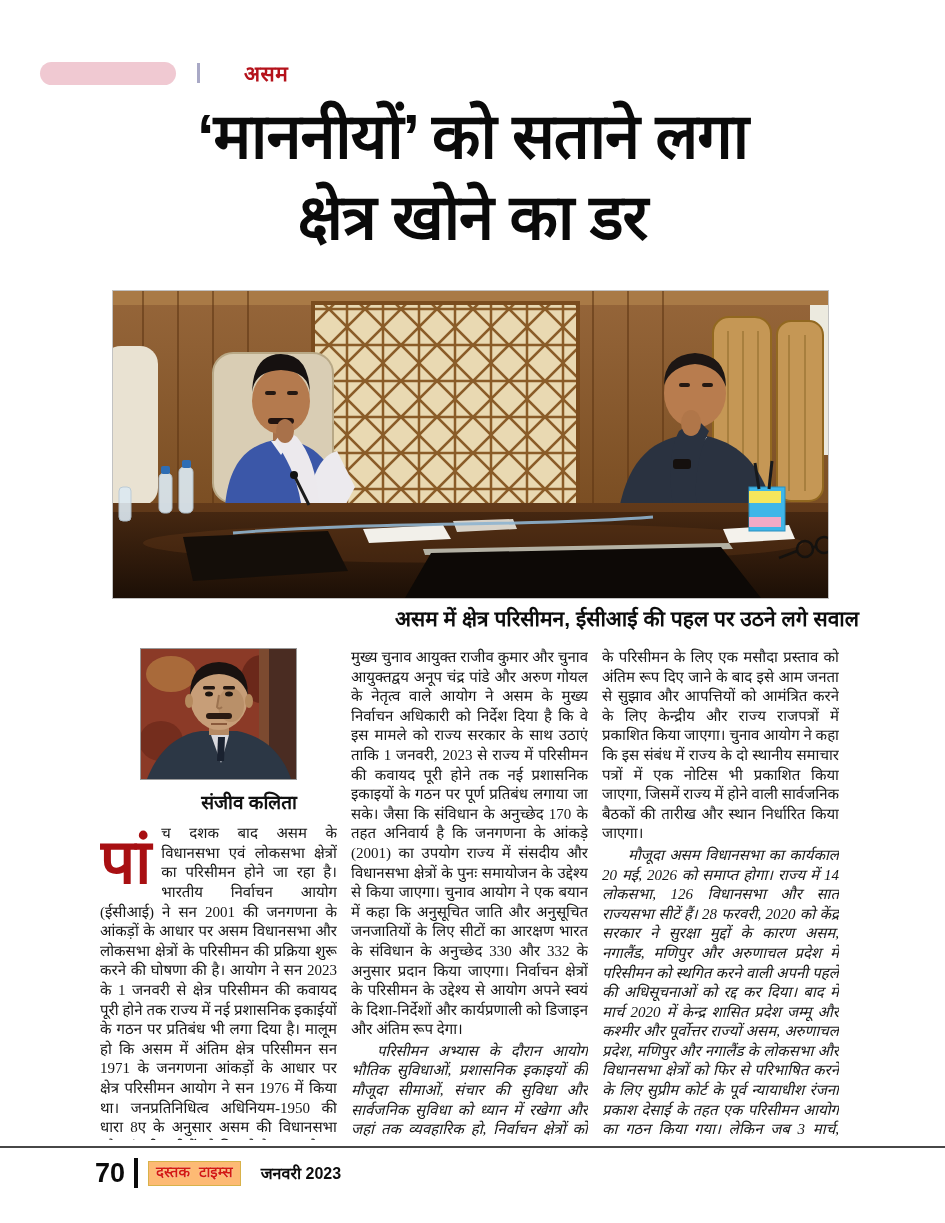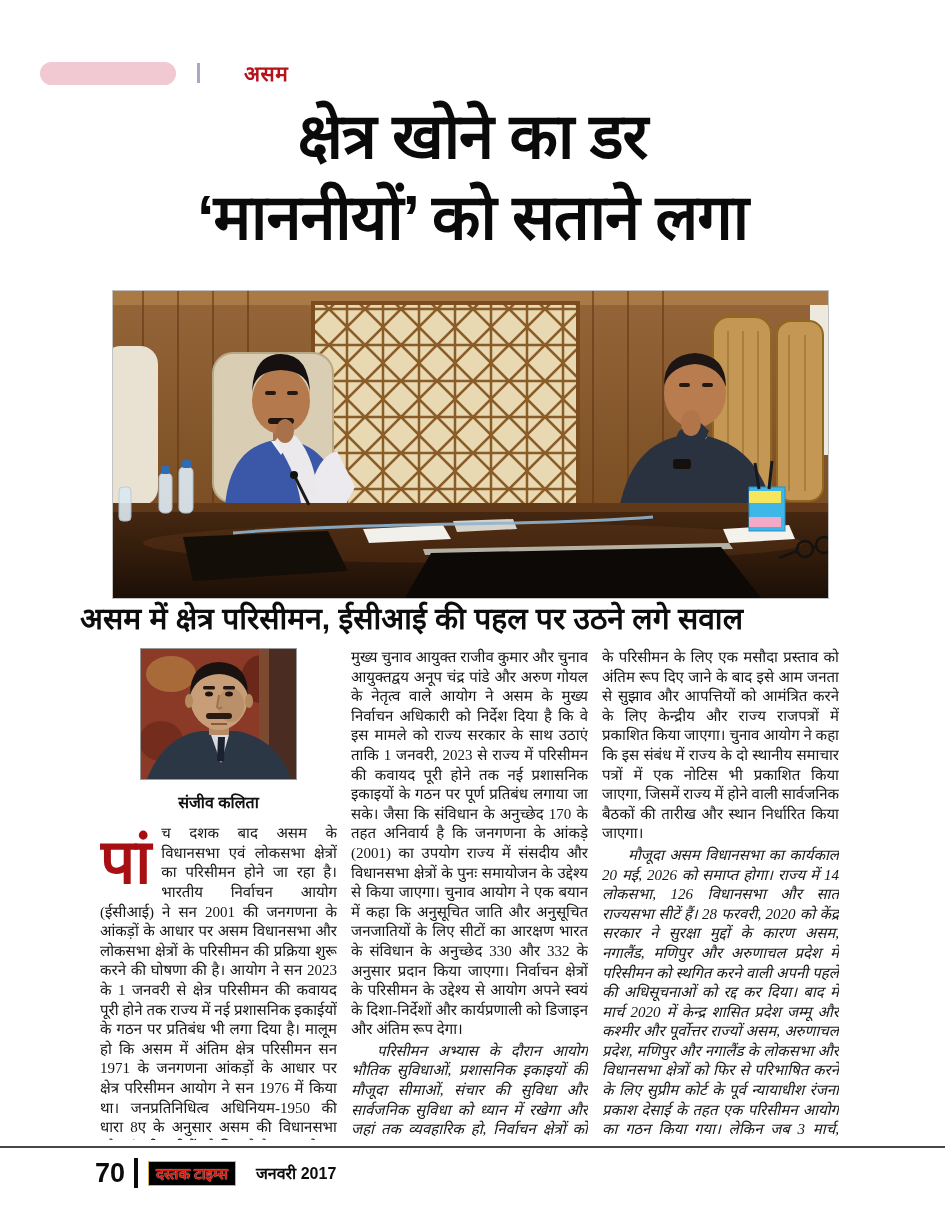--- a/index.html
+++ b/index.html
@@ -16,62 +16,62 @@
     font-weight:bold;font-size:21px;letter-spacing:.5px;}
   
   .headline{position:absolute;top:84px;left:0;right:0;text-align:center;
     font-family:"Liberation Sans",sans-serif;font-weight:900;color:#0a0a0a;
     font-size:63px;line-height:81px;letter-spacing:-1px;}
   
   .photo-frame{position:absolute;left:112px;top:278px;width:715px;height:307px;
     border:1px solid #c2c2c2;box-sizing:content-box;background:#7c4c22;}
   .photo-frame svg{display:block;}
   
-  .subhead{position:absolute;top:588px;left:80px;right:80px;text-align:left;
+  .subhead{position:absolute;top:588px;left:80px;right:86px;text-align:right;
     font-family:"Liberation Sans",sans-serif;font-weight:900;color:#0d0d0d;
-    font-size:30px;line-height:38px;}
+    font-size:21px;line-height:38px;}
   
   .columns{position:absolute;top:636px;left:100px;width:740px;height:492px;
     display:flex;gap:14px;overflow:hidden;}
   .col{width:237px;overflow:hidden;text-align:justify;
     font-size:15px;line-height:19.6px;color:#151515;}
   .col p{margin:0 0 0 0;}
   .col p + p{text-indent:26px;margin-top:2px;font-style:italic;}
   .author-fig{width:157px;margin:2px auto 0 auto;text-align:center;}
   .author-photo{width:155px;height:130px;border:1px solid #999;background:#8b3a27;}
   .author-caption{margin-top:7px;font-family:"Liberation Sans",sans-serif;
-    font-weight:bold;font-size:16px;color:#111;text-align:center;}
+    font-weight:bold;font-size:19px;color:#111;text-align:right;}
   .lead-par{margin-top:12px !important;}
   .dropcap{float:left;color:#a80f12;font-family:"Liberation Sans",sans-serif;
     font-weight:900;font-size:62px;line-height:72px;padding:2px 10px 4px 0;}
   
   .footer-rule{position:absolute;top:1134px;left:0;right:0;height:2px;background:#474747;}
   .footer-row{position:absolute;top:1144px;left:95px;height:34px;display:flex;align-items:center;}
   .page-number{font-family:"Liberation Sans",sans-serif;font-weight:900;font-size:27px;color:#0b0b0b;}
   .footer-sep{width:4px;height:30px;background:#0b0b0b;margin:0 10px 0 9px;}
-  .magazine-logo{background:#000000;color:#d41b10;font-family:Liberation Sans, sans-serif;
+  .magazine-logo{background:#fdba74;color:#d41b10;font-family:Liberation Mono, monospace;
     font-weight:900;font-size:15px;line-height:21px;padding:1px 7px;border:1px solid #d8b24a;
     text-shadow:0 0 1px #ffffff;}
   .issue-date{margin-left:20px;font-family:"Liberation Sans",sans-serif;
     font-weight:bold;font-size:16px;color:#0d0d0d;}
 </style>
 </head>
 <body>
 
 <div class="page">
 
   <div class="masthead-row">
     <div class="masthead-pill"></div>
     <div class="section-sep"></div>
     <div class="section-label">असम</div>
   </div>
 
   <div class="headline">
+    <div>‘माननीयों’ को सताने लगा</div>
     <div>क्षेत्र खोने का डर</div>
-    <div>‘माननीयों’ को सताने लगा</div>
   </div>
 
   <div class="photo-frame">
     <svg width="715" height="307" viewBox="0 0 715 307">
       <defs>
         <linearGradient id="wood" x1="0" y1="0" x2="0" y2="1">
           <stop offset="0" stop-color="#96663a"></stop>
             <stop offset="1" stop-color="#6f4419"></stop>
         </linearGradient>
         <linearGradient id="tbl" x1="0" y1="0" x2="0" y2="1">
@@ -212,16 +212,16 @@
       <p>मौजूदा असम विधानसभा का कार्यकाल 20 मई, 2026 को समाप्त होगा। राज्य में 14 लोकसभा, 126 विधानसभा और सात राज्यसभा सीटें हैं। 28 फरवरी, 2020 को केंद्र सरकार ने सुरक्षा मुद्दों के कारण असम, नगालैंड, मणिपुर और अरुणाचल प्रदेश में परिसीमन को स्थगित करने वाली अपनी पहले की अधिसूचनाओं को रद्द कर दिया। बाद में मार्च 2020 में केन्द्र शासित प्रदेश जम्मू और कश्मीर और पूर्वोत्तर राज्यों असम, अरुणाचल प्रदेश, मणिपुर और नगालैंड के लोकसभा और विधानसभा क्षेत्रों को फिर से परिभाषित करने के लिए सुप्रीम कोर्ट के पूर्व न्यायाधीश रंजना प्रकाश देसाई के तहत एक परिसीमन आयोग का गठन किया गया। लेकिन जब 3 मार्च, 2021 को परिसीमन पैनल को एक साल का विस्तार दिया गया, तो कानून मंत्रालय की एक अधिसूचना में कहा गया कि अब पैनल केवल केन्द्र शासित प्रदेश जम्मू और कश्मीर के परिसीमन को देखेगा। सूत्रों ने तब परिसीमन अभ्यास से चार पूर्वोत्तर राज्यों</p>
     </div>
 
   </div>
 
   <div class="footer-rule"></div>
   <div class="footer-row">
     <span class="page-number">70</span>
     <span class="footer-sep"></span>
     <span class="magazine-logo">दस्तक टाइम्स</span>
-    <span class="issue-date">जनवरी 2017</span>
+    <span class="issue-date">जनवरी 2023</span>
   </div>
 
 </div>
 
 </body></html>

